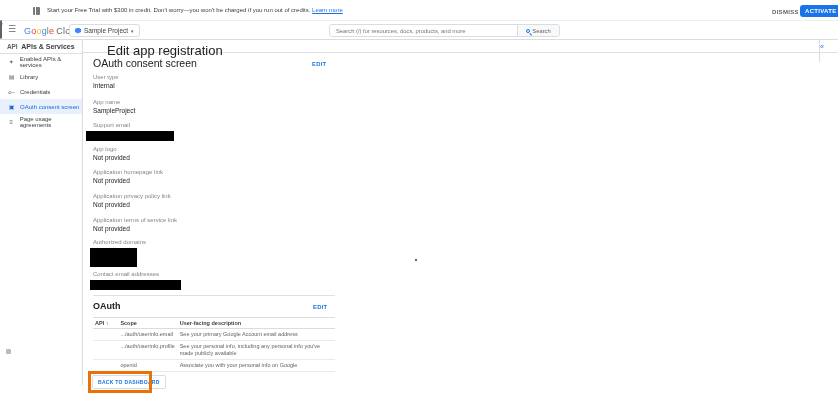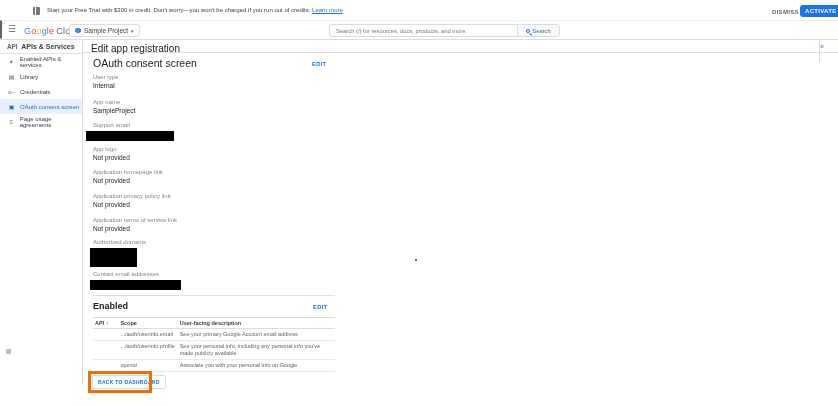--- a/index.html
+++ b/index.html
@@ -68,21 +68,21 @@
   .nav-item .nicon { font-size:6px; color:#5f6368; width:7px; text-align:center; }
   .nav-item .nlabel { font-size:6px; }
   .nav-item.active { background:#e8f0fe; color:#1967d2; }
   .nav-item.active .nicon { color:#1967d2; }
   #sidebar-collapse { position:absolute; left:6px; top:349px; width:5px; height:5px; background:#9aa0a6;
                       border-radius:1px; opacity:.7; cursor:pointer; }
 
   
   #content { position:absolute; top:40px; left:83px; width:755px; height:366px; background:#fff; }
   #toolbar { position:absolute; top:0; left:0; width:755px; height:13px; border-bottom:1px solid #e0e0e0; }
-  #toolbar-title { position:absolute; left:8px; top:3px; font-size:10px; color:#202124; }
+  #toolbar-title { position:absolute; left:24px; top:3px; font-size:13px; color:#202124; }
   #panel-collapse { position:absolute; left:737px; top:3px; font-size:7px; color:#1a73e8; cursor:pointer; }
   #right-divider { position:absolute; left:736px; top:0; width:1px; height:22px; background:#dadce0; }
 
   #oauth-title { position:absolute; left:10px; top:17px; font-size:10.5px; color:#202124; }
   .edit-link { position:absolute; font-size:5.8px; font-weight:bold; color:#1a73e8; letter-spacing:.3px;
                cursor:pointer; }
   #oauth-edit { left:229px; top:21px; }
 
   .field { position:absolute; left:10px; width:240px; }
   .flabel { font-size:6px; color:#80868b; display:block; line-height:8px; }
@@ -221,21 +221,21 @@
   <div class="field f7">
     <span class="flabel">Authorized domains</span>
     <div class="redbar bar-domains"></div>
   </div>
   <div class="field f8">
     <span class="flabel">Contact email addresses</span>
     <div class="redbar bar-contact"></div>
   </div>
 
   <div id="section-divider"></div>
-  <div id="scopes-title">Enabled</div>
+  <div id="scopes-title">OAuth</div>
   <span id="scopes-edit" class="edit-link">EDIT</span>
 
   <table id="scopes-table">
     <thead>
       <tr>
         <th class="col-api">
           <span>API</span>
           <span class="sort-arrow">↑</span>
         </th>
         <th class="col-scope">Scope</th>

